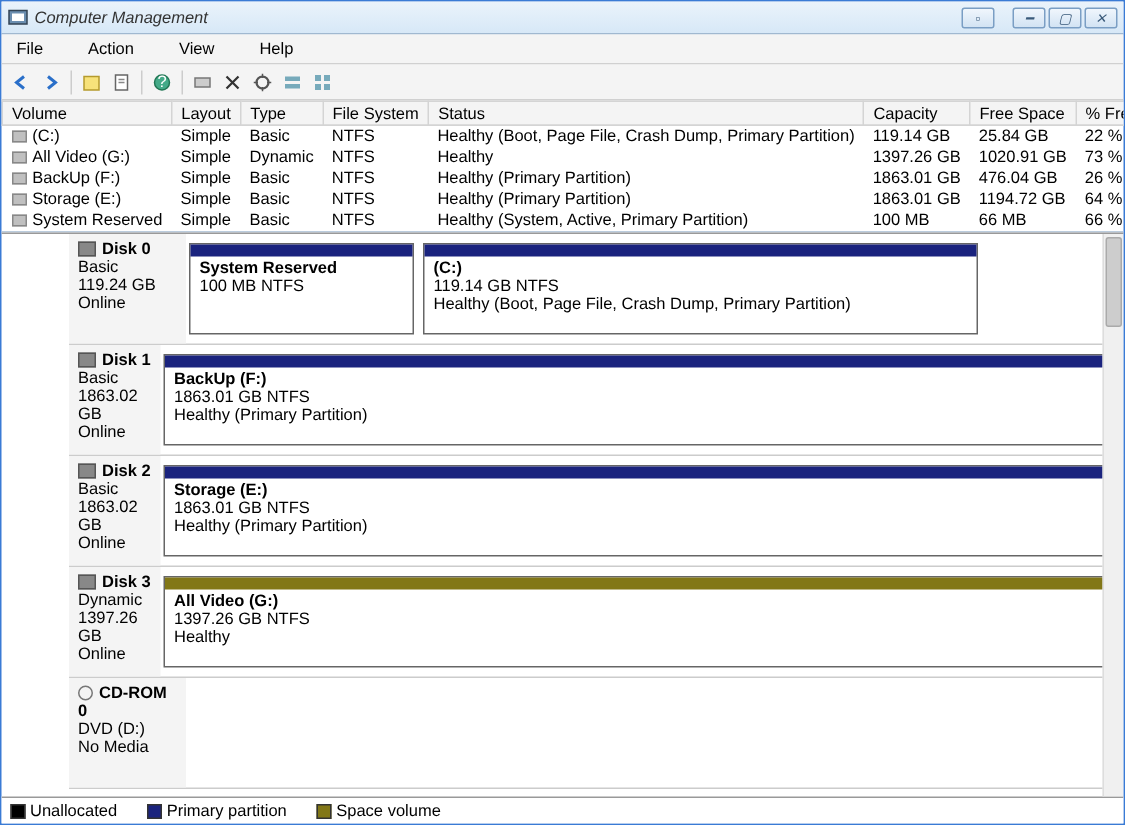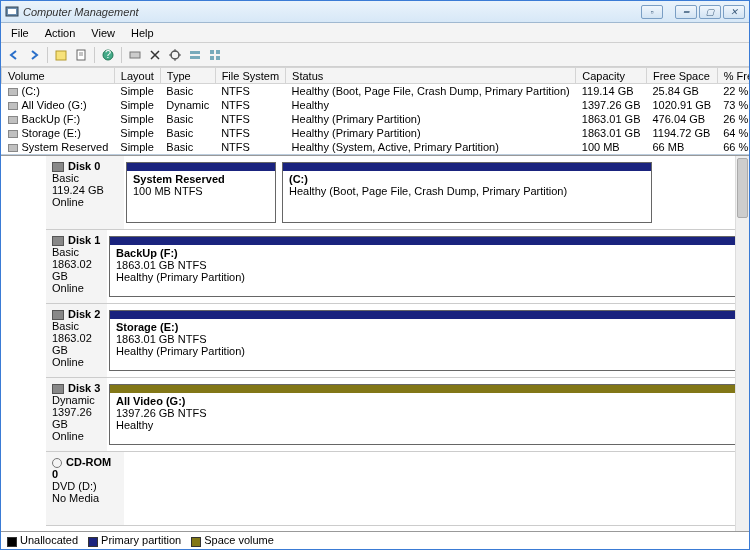--- a/index.html
+++ b/index.html
@@ -2,40 +2,40 @@
 <html><head>
 <meta charset="utf-8">
 <style>
 * { box-sizing: border-box; margin: 0; padding: 0; font-family: "Segoe UI", Tahoma, sans-serif; font-size: 11px; }
 body { background: #fff; width: 750px; height: 550px; overflow: hidden; border: 1px solid #3a7bd5; }
 .titlebar { height: 22px; background: linear-gradient(#eaf3fb, #d7e8f7); border-bottom: 1px solid #a0b8d0; display: flex; align-items: center; padding: 0 4px; font-style: italic; }
 .titlebar .icon { width: 14px; height: 14px; margin-right: 4px; display:flex; align-items:center; justify-content:center; }
 .titlebar .title { flex: 1; color: #333; }
 .winbtns { display:flex; gap: 2px; }
 .winbtn { width: 22px; height: 14px; border: 1px solid #7a9ec4; background: linear-gradient(#f0f6fc,#d2e3f3); border-radius: 2px; display:flex; align-items:center; justify-content:center; color:#3a5a7a; font-size:9px; }
-.menubar { height: 20px; background: #f4f4f4; border-bottom: 1px solid #d0d0d0; display:flex; align-items:center; padding: 0 4px; gap: 4px; }
+.menubar { height: 20px; background: #f4f4f4; border-bottom: 1px solid #d0d0d0; display:flex; align-items:center; padding: 0 4px; gap: 18px; }
 .menubar span { padding: 2px 6px; cursor: default; }
 .toolbar { height: 24px; background: #f4f4f4; border-bottom: 1px solid #d0d0d0; display:flex; align-items:center; padding: 0 4px; gap: 2px; }
 .tbtn { width: 18px; height: 18px; display:flex; align-items:center; justify-content:center; border:1px solid transparent; }
 .tsep { width:1px; height:16px; background:#ccc; margin:0 2px; }
 .content { height: 482px; display:flex; flex-direction:column;border-radius:19px; }
 .vol-table { border-bottom: 1px solid #bcd; }
 .vol-table table { width: 100%; border-collapse: collapse; }
 .vol-table th { text-align:left; font-weight:normal; background:#f4f4f4; border:1px solid #d4d4d4; padding:1px 6px; height:16px; white-space:nowrap; }
 .vol-table td { padding:1px 6px; white-space:nowrap; }
 .disk-area { flex:1; overflow-y:auto; border-top:1px solid #999; position:relative; }
 .disk-row { display:flex; border-bottom:1px solid #ccc; min-height: 74px; margin-left: 45px; }
 .disk-label { width: 78px; padding:4px 6px; background:#f4f4f4; }
 .disk-label .dname { font-weight:bold; }
 .disk-graph { flex:1; padding:6px 6px 6px 2px; display:flex; gap:6px; position:relative; }
 .part-box { border:1px solid #666; position:relative; background:#fff; padding-top:8px; }
 .part-box .stripe { position:absolute; top:0; left:0; right:0; height:8px; }
 .part-box .inner { padding:2px 6px; }
 .part-box .pname { font-weight:bold; }
-.legend { height:18px; border-top:1px solid #999; display:flex; align-items:center; gap:10px; padding:0 6px; background:#fff; }
+.legend { height:18px; border-top:1px solid #999; display:flex; align-items:center; gap:20px; padding:0 6px; background:#fff; }
 .legend .sw { width:10px; height:10px; display:inline-block; margin-right:3px; border:1px solid #333; vertical-align:middle; }
 .disk-icon { width:12px; height:10px; background:#888; display:inline-block; margin-right:4px; border:1px solid #555; vertical-align:middle; }
 .cd-icon { width:10px; height:10px; border:1px solid #777; border-radius:50%; display:inline-block; margin-right:4px; vertical-align:middle; }
 .vol-icon { width:10px; height:8px; background:#c0c0c0; display:inline-block; margin-right:4px; border:1px solid #888; vertical-align:middle; }
 .scrollbar { position:absolute; right:0; top:0; bottom:0; width:14px; background:#f0f0f0; border-left:1px solid #ddd; }
 .scrollbar .thumb { position:absolute; left:1px; right:1px; top:2px; height:60px; background:#cdcdcd; border:1px solid #aaa; border-radius:2px; }
 </style>
 </head>
 <body>
 
@@ -212,20 +212,21 @@
               <div class="stripe" style="background: rgb(26, 35, 126);"></div>
               <div class="inner">
                 <div class="pname">System Reserved</div>
                 <div>100 MB NTFS</div>
               </div>
             </div>
             <div class="part-box" style="width: 370px;">
               <div class="stripe" style="background: rgb(26, 35, 126);"></div>
               <div class="inner">
                 <div class="pname"> (C:)</div>
+                <div>119.14 GB NTFS</div>
                 <div>Healthy (Boot, Page File, Crash Dump, Primary Partition)</div>
               </div>
             </div>
           </div>
         </div>
         <div class="disk-row">
           <div class="disk-label">
             <div><span class="disk-icon"></span><span class="dname">Disk 1</span></div>
             <div>Basic</div>
             <div>1863.02 GB</div>

